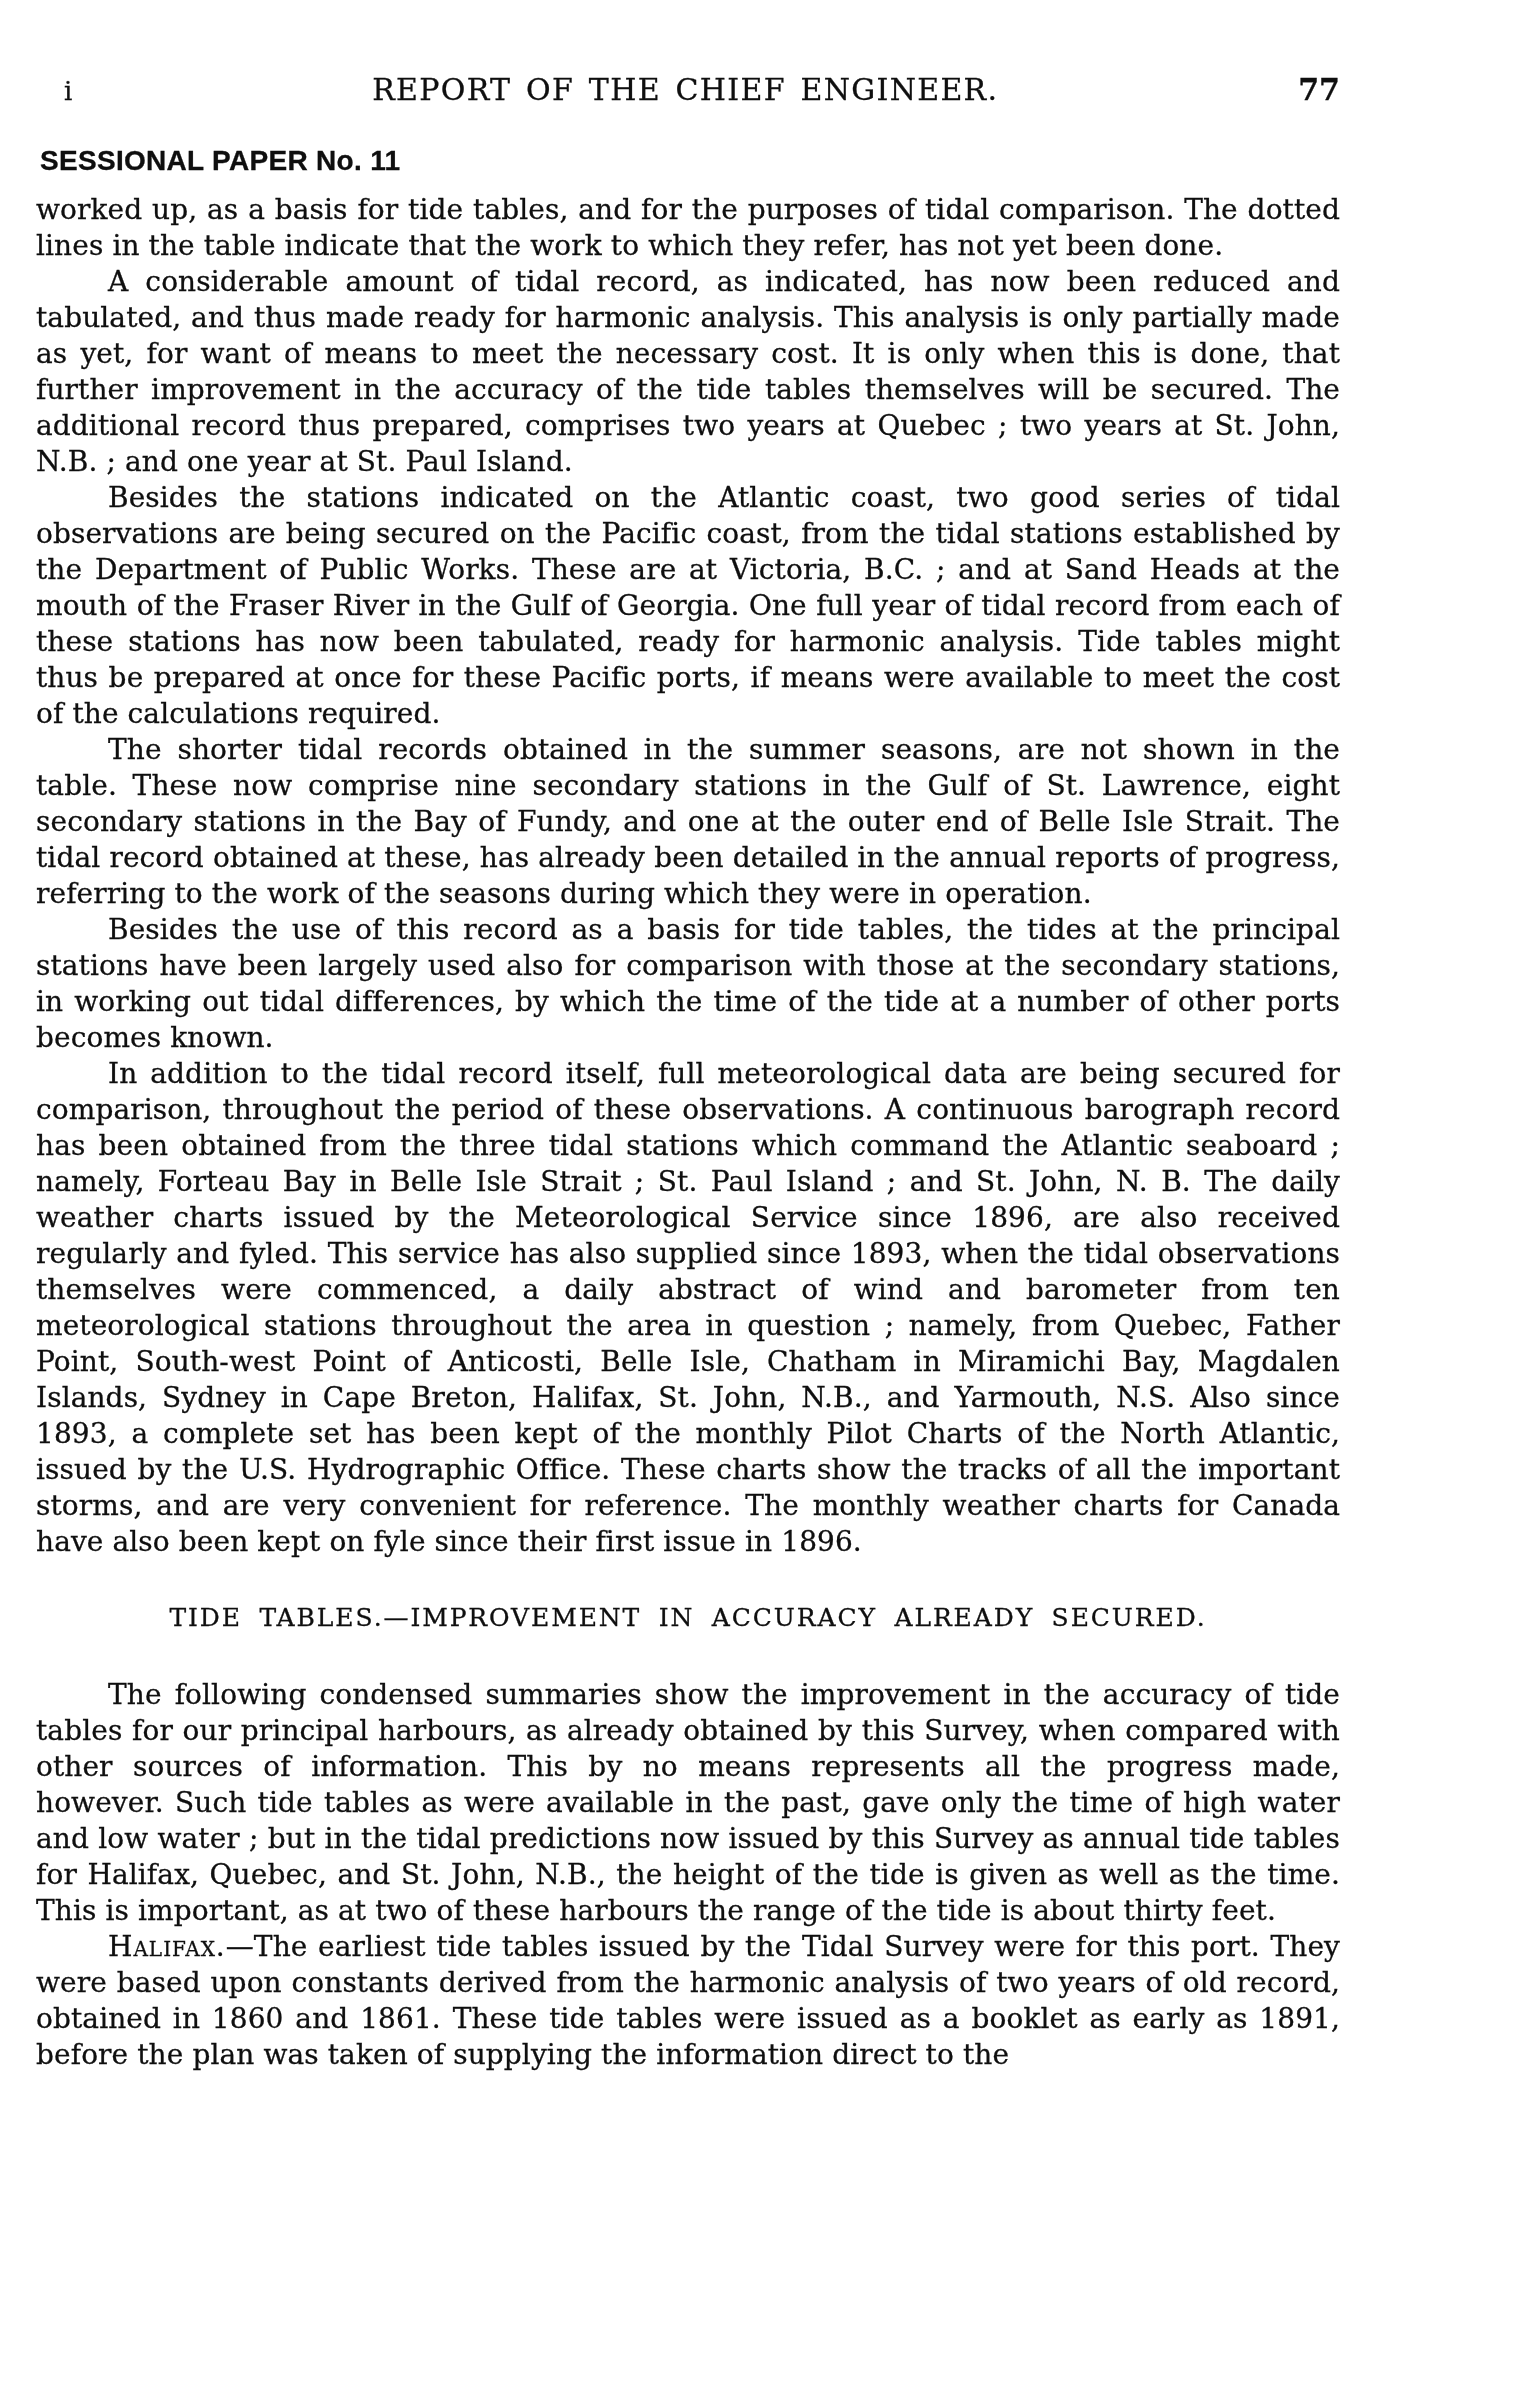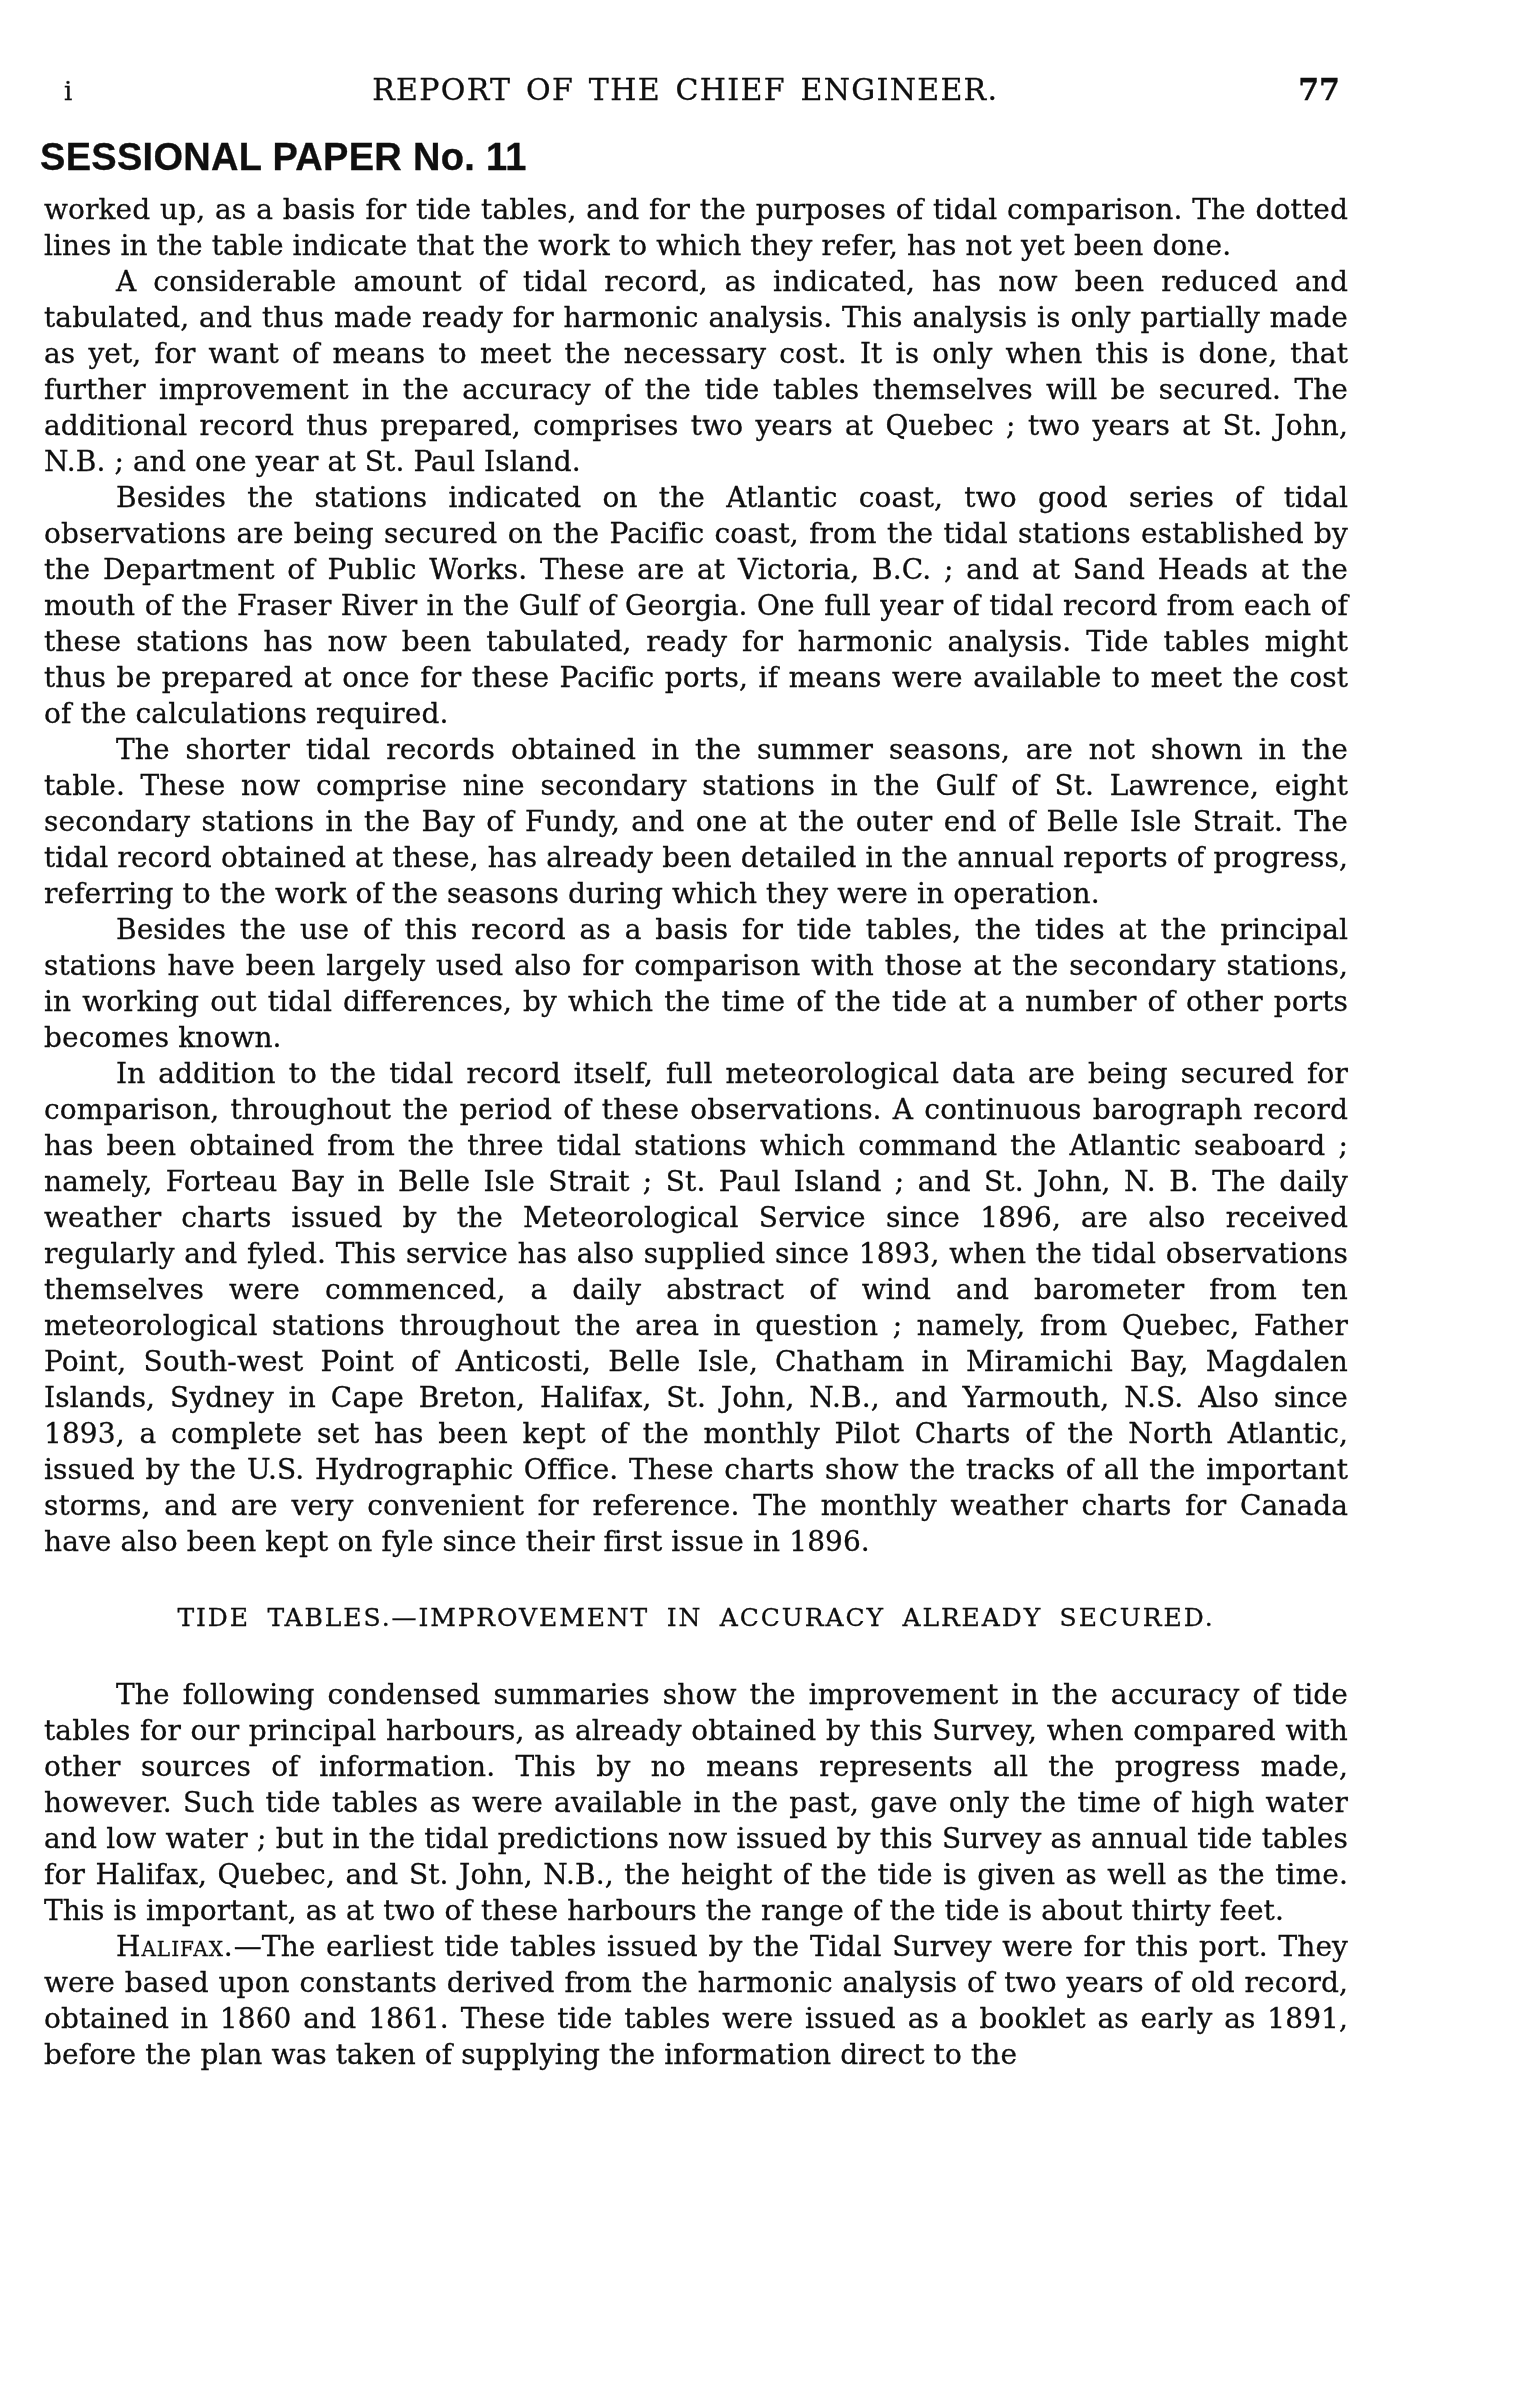--- a/index.html
+++ b/index.html
@@ -20,32 +20,32 @@
     top:72px; left:64px; width:1276px;
     display:flex; justify-content:space-between; align-items:baseline;
   }
   .sig-mark  { font-size:26px; }
   .rh-title  { font-size:30px; letter-spacing:1.3px; word-spacing:3.9px; white-space:nowrap; }
   .rh-page   { font-size:30px; font-weight:bold; }
 
   
   .sessional {
     position:absolute;
-    top:136px; left:40px;
+    top:145px; left:40px;
     font-family:"Liberation Sans", sans-serif;
     font-weight:bold;
-    font-size:38px;
+    font-size:28px;
     letter-spacing:0.3px;
     white-space:nowrap;
   }
 
   
   .body-text {
     position:absolute;
-    top:192px; left:44px; width:1304px;
+    top:192px; left:36px; width:1304px;
     font-size:28px;
     line-height:36px;
     text-align:justify;
     letter-spacing:0.1px;
   }
   .body-text p { margin:0; text-indent:72px; }
   .body-text p.first { text-indent:0; }
 
   .section-heading {
     font-size:25px;

